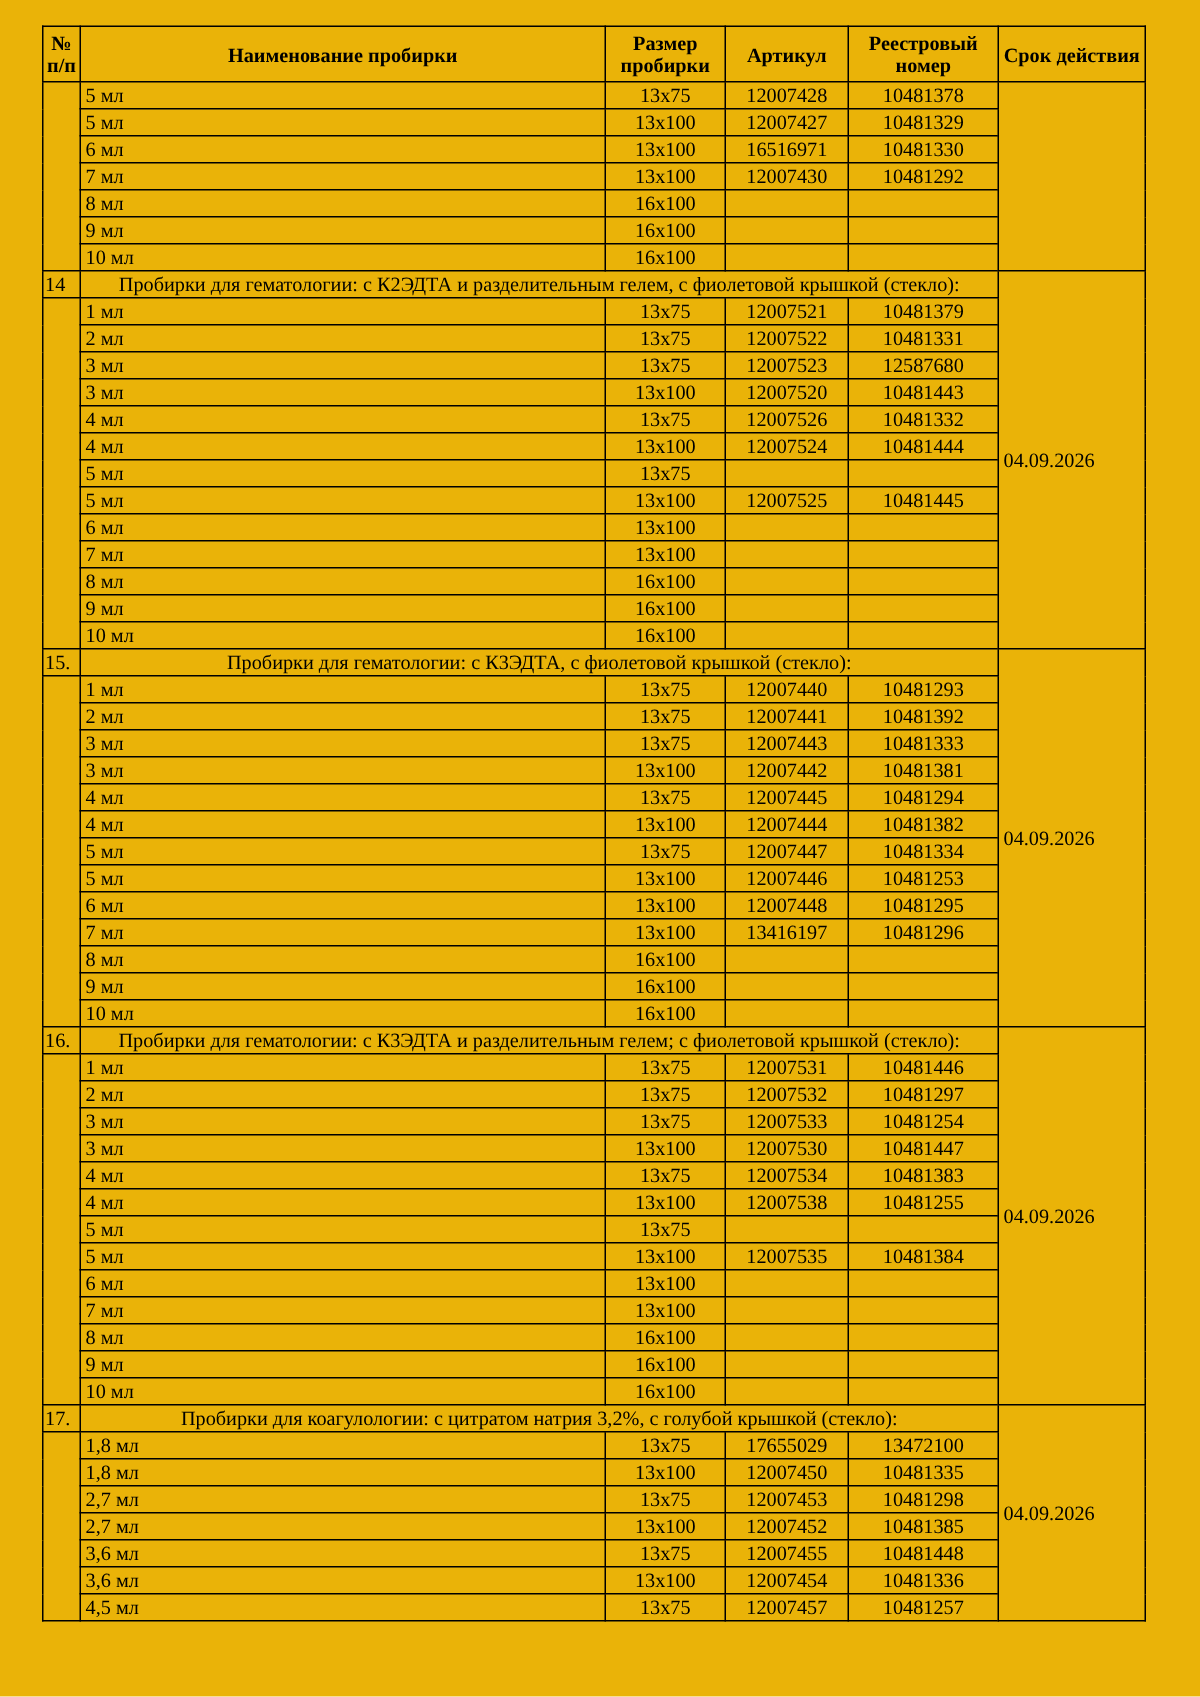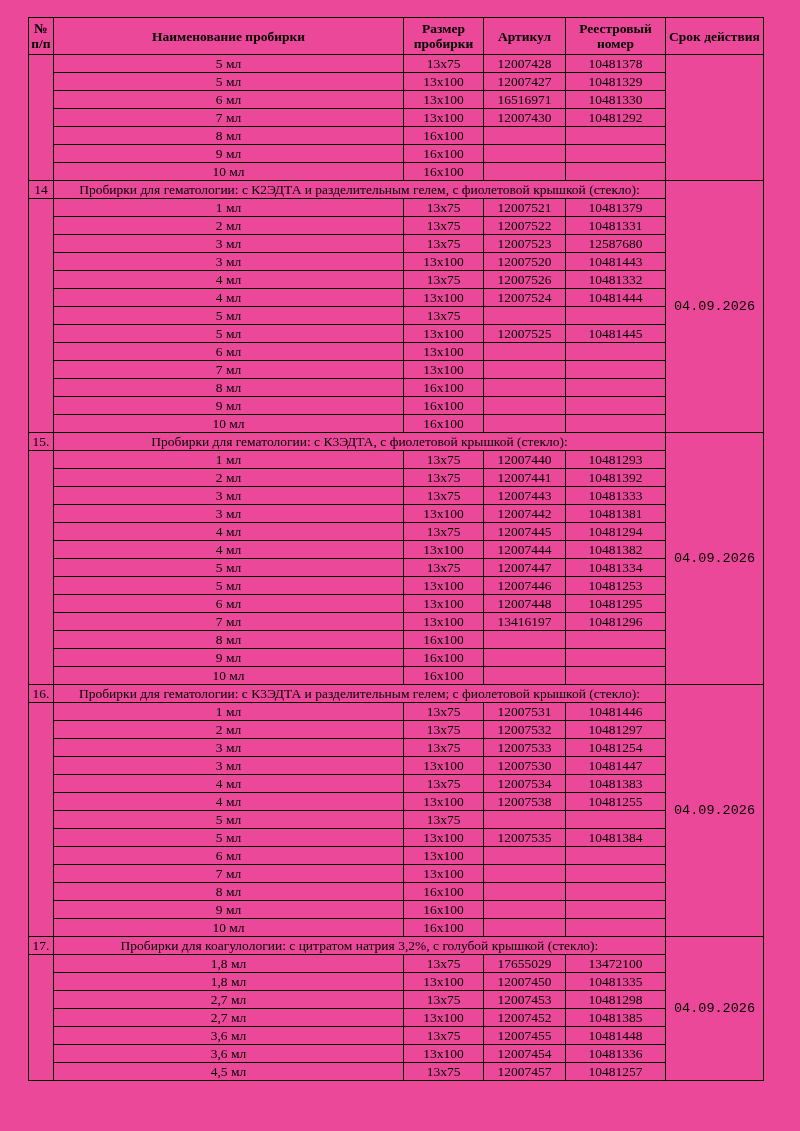--- a/index.html
+++ b/index.html
@@ -1,19 +1,19 @@
 <!DOCTYPE html>
 <html lang="ru"><head>
 <meta charset="utf-8">
 <style>
   html,body{margin:0;padding:0;background:#ffffff;}
   .page{
     position:relative;
     width:800px;height:1131px;
-    background:#ec4899;
+    background:#eab308;
     color:#000;
     font-family:"Liberation Serif","DejaVu Serif",serif;
   }
   table.registry{
     position:absolute;left:28px;top:17px;
     width:735px;
     border-collapse:collapse;
     table-layout:fixed;
   }
   .registry th,.registry td{
@@ -23,24 +23,24 @@
     padding:1px 3px;
     overflow:hidden;
     vertical-align:middle;
     word-wrap:break-word;
   }
   .registry thead th{
     font-weight:bold;
     text-align:center;
     padding:3px 2px;
   }
-  td.num{text-align:center;padding:1px 1px;}
-  td.name{text-align:center;}
+  td.num{text-align:left;padding:1px 1px;}
+  td.name{text-align:left;}
   td.size,td.article,td.reg{text-align:center;}
-  td.validity{text-align:center;vertical-align:middle;font-family:Liberation Mono, monospace;}
+  td.validity{text-align:left;vertical-align:middle;}
   td.title{text-align:center;font-weight:normal;padding:1px 8px;}
 </style>
 </head>
 <body>
 
 <div class="page">
   <table class="registry">
     <colgroup>
       <col style="width:25px">
       <col style="width:350px">

